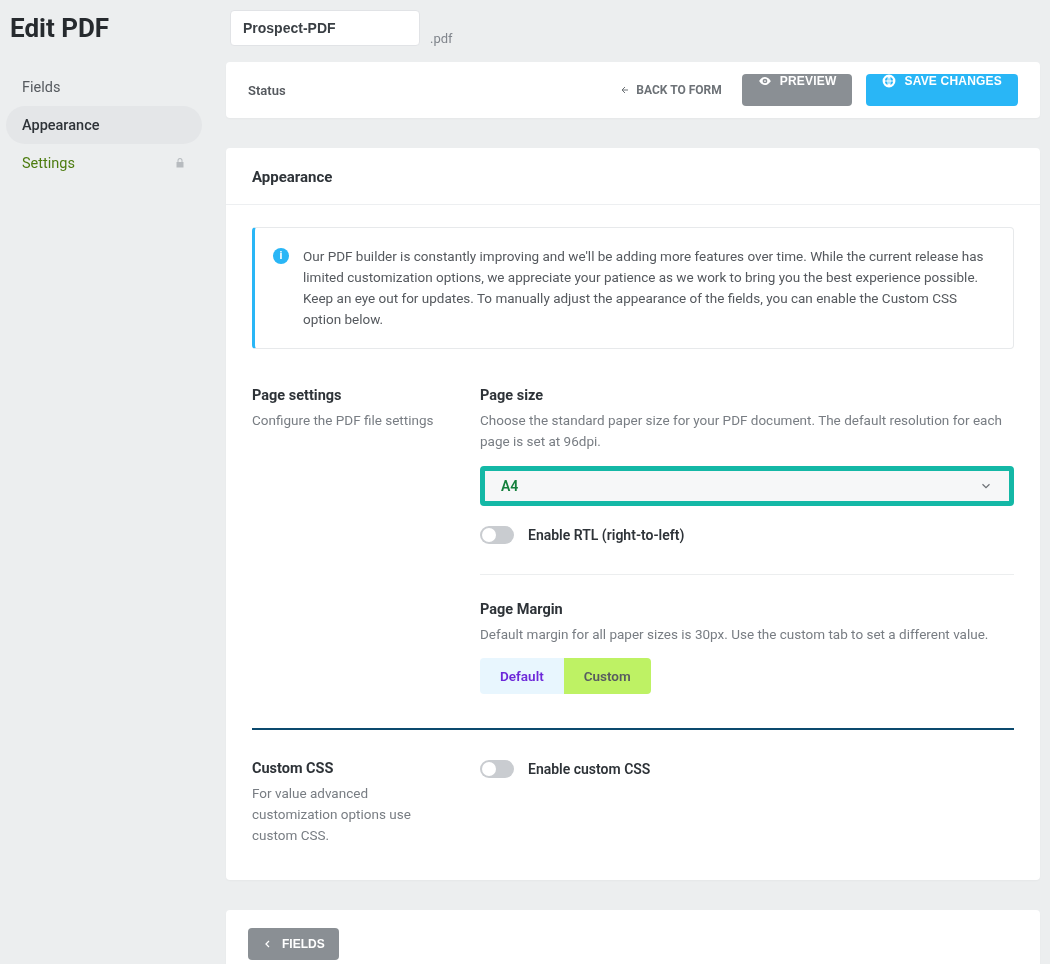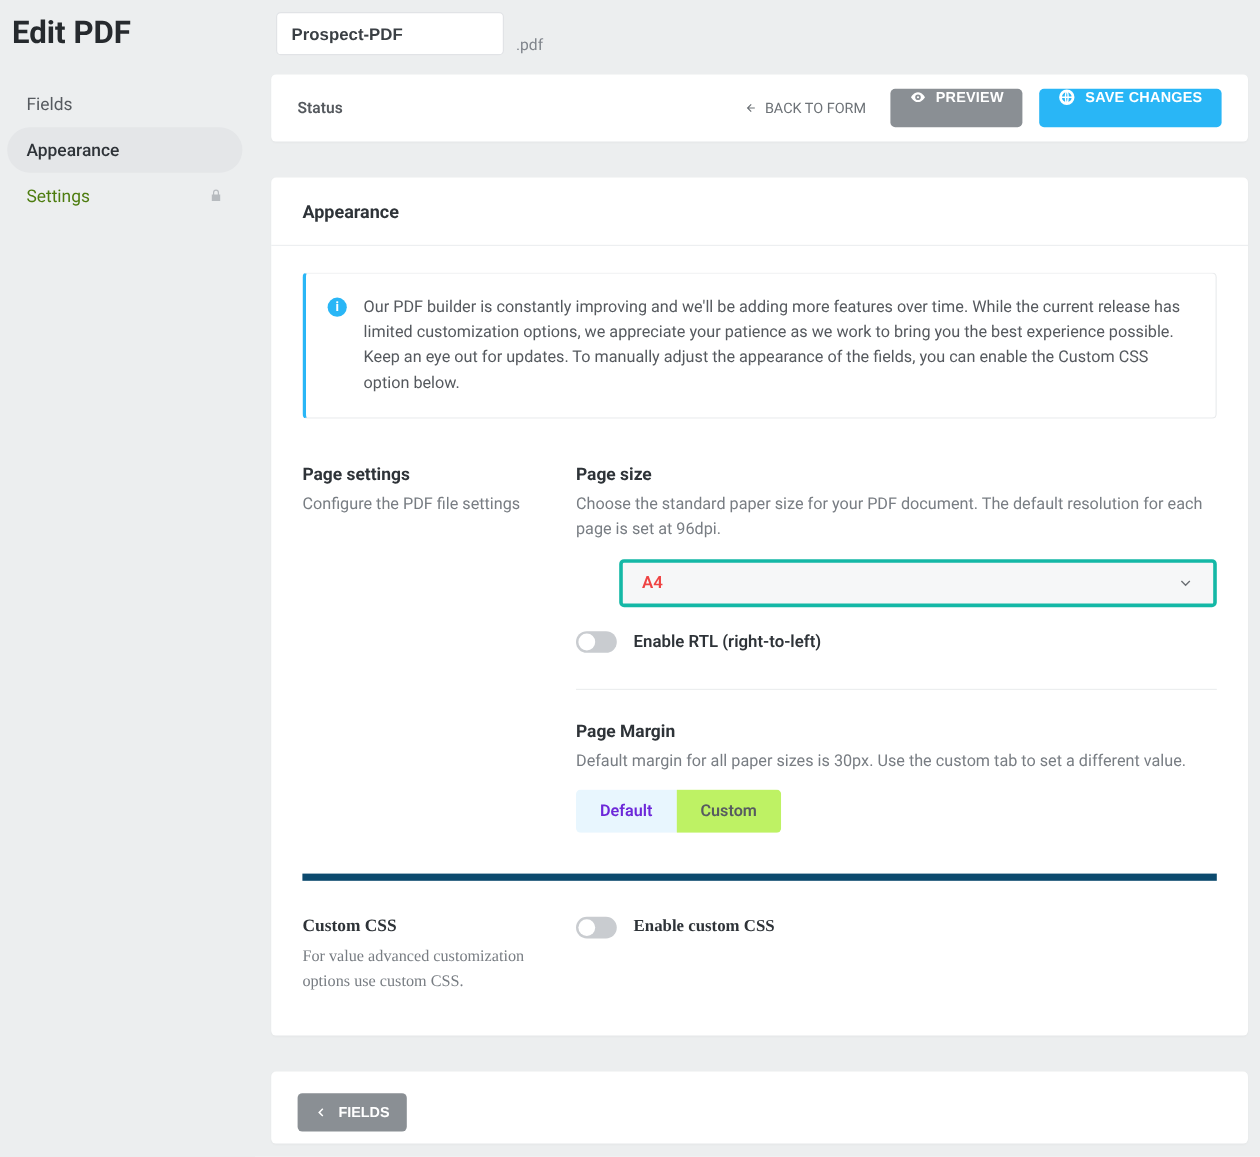--- a/index.html
+++ b/index.html
@@ -97,21 +97,21 @@
     font-size: 13px;
     font-weight: 600;
     color: #55595e;
     flex: 1;
   }
   .link-back {
     display: inline-flex;
     align-items: center;
     gap: 6px;
     font-size: 12px;
-    font-weight: 400;
+    font-weight: 700;
     color: #6d7277;
     text-decoration: none;
     cursor: pointer;
     margin-right: 6px;
   }
   .arrow-ico { width: 12px; height: 12px; stroke: #6d7277; stroke-width: 2; fill: none; }
   .btn {
     display: inline-flex;
     gap: 8px;
     height: 32px;
@@ -155,24 +155,23 @@
     display: flex; align-items: center; justify-content: center;
     color: #fff; font-size: 11px; font-weight: 700;
     margin-top: 2px;
   }
   .setting-row {
     display: flex;
     gap: 28px;
     padding-top: 8px;
   }
   .setting-row + .setting-row {
-    border-top: 6px solid #0c4a6e;
+    border-top: 2px solid #0c4a6e;
     margin-top: 34px;
     padding-top: 30px;
-    font-family: Liberation Serif, serif;
   }
   .setting-label-col {
     width: 200px;
     flex-shrink: 0;
   }
   .setting-title {
     font-size: 14.5px;
     font-weight: 700;
     color: #2e3338;
     margin-bottom: 6px;
@@ -190,29 +189,28 @@
     font-weight: 700;
     color: #2e3338;
     margin-bottom: 6px;
   }
   .field-help { margin-bottom: 14px; }
   .select {
     display: flex;
     align-items: center;
     justify-content: space-between;
     height: 40px;
-    border: 3px solid #14b8a6;
+    border: 5px solid #14b8a6;
     border-radius: 4px;
     background: #f6f7f8;
     padding: 0 16px;
     font-size: 14px;
     font-weight: 600;
-    color: #ef4444;
-    cursor: pointer;
-    margin-left: 36px;
+    color: #15803d;
+    cursor: pointer;
   }
   .select svg { width: 14px; height: 14px; stroke: #6c7075; stroke-width: 2; fill: none; }
   .toggle-row {
     display: flex;
     align-items: center;
     gap: 14px;
     margin-top: 20px;
   }
   .toggle {
     width: 34px; height: 18px;

